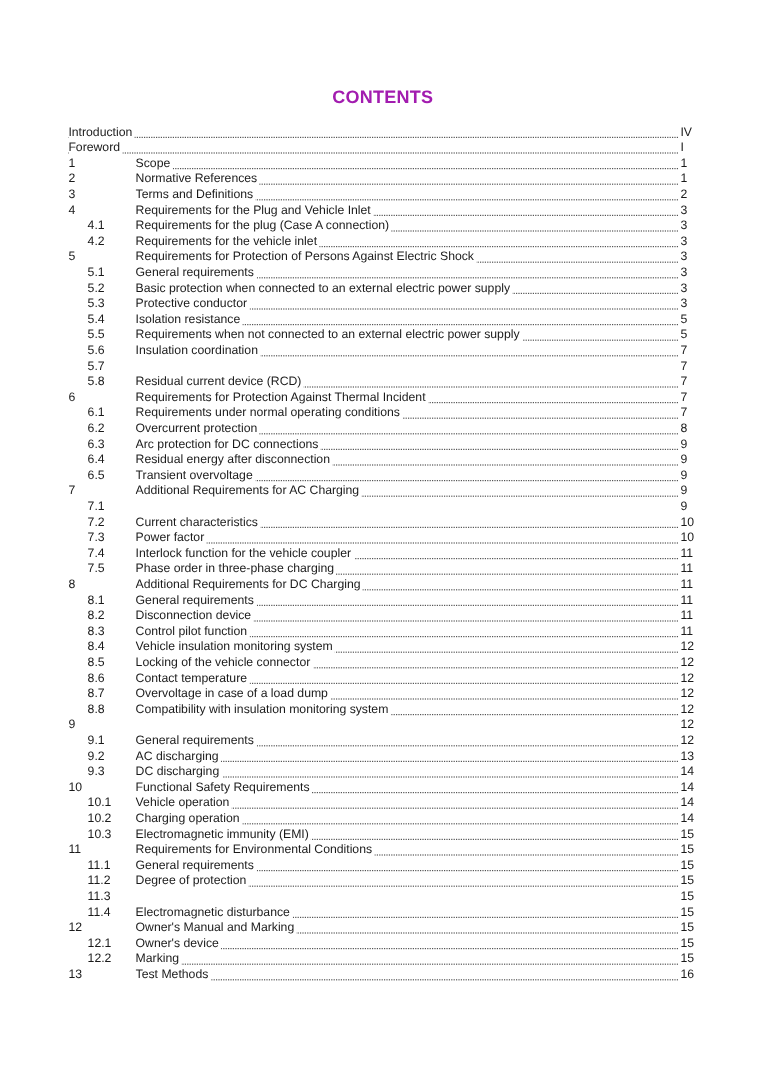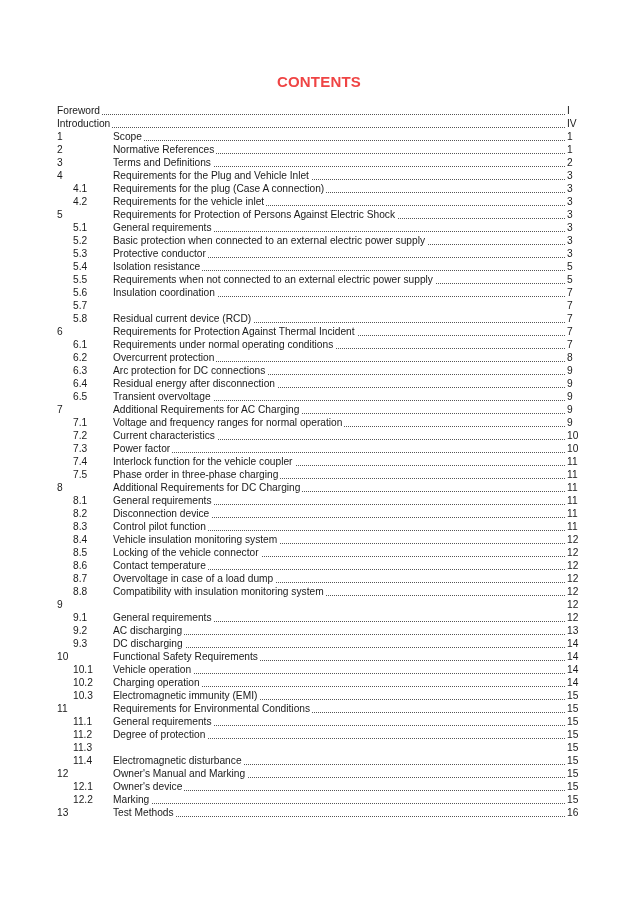--- a/index.html
+++ b/index.html
@@ -1,45 +1,45 @@
 <!DOCTYPE html>
 <html><head>
 <meta charset="utf-8">
 <style>
   html, body { margin: 0; padding: 0; background: #ffffff; }
   body { width: 638px; height: 898px; position: relative; overflow: hidden;
          font-family: "Liberation Sans", sans-serif; color: #1a1a1a; }
   .page-title { position: absolute; top: 73px; left: 0; width: 638px; text-align: center;
-                font-weight: bold; font-size: 15px; letter-spacing: 0.2px; color: #ef4444; }
+                font-weight: bold; font-size: 15px; letter-spacing: 0.2px; color: #a21caf; }
   .toc { position: absolute; top: 104px; left: 57px; width: 530px; }
   .toc-row { position: relative; height: 13px; line-height: 13px; font-size: 10.2px;
              white-space: nowrap; }
   .num { position: absolute; top: 0; }
   .num.l1 { left: 0; }
   .num.l2 { left: 16px; }
   .entry { position: absolute; top: 0; left: 56px; right: 22px; overflow: hidden; }
   .entry.front { left: 0; }
   .entry .t { background: #fff; padding-right: 2px; position: relative; z-index: 1; }
   .entry::after { content: ""; position: absolute; left: 0; right: 0; bottom: 2px;
                   border-bottom: 1px dotted #555; }
   .pg { position: absolute; top: 0; left: 510px; }
 </style>
 </head>
 <body>
 
 <div class="page-title">CONTENTS</div>
 
 <div class="toc" id="toc">
     <div class="toc-row">
+      <span class="entry front"><span class="t">Introduction</span></span>
+      <span class="pg">IV</span>
+    </div>
+    <div class="toc-row">
       <span class="entry front"><span class="t">Foreword</span></span>
       <span class="pg">I</span>
-    </div>
-    <div class="toc-row">
-      <span class="entry front"><span class="t">Introduction</span></span>
-      <span class="pg">IV</span>
     </div>
     <div class="toc-row">
       <span class="num l1">1</span>
       <span class="entry"><span class="t">Scope</span></span>
       <span class="pg">1</span>
     </div>
     <div class="toc-row">
       <span class="num l1">2</span>
       <span class="entry"><span class="t">Normative References</span></span>
       <span class="pg">1</span>
@@ -138,21 +138,20 @@
       <span class="entry"><span class="t">Transient overvoltage</span></span>
       <span class="pg">9</span>
     </div>
     <div class="toc-row">
       <span class="num l1">7</span>
       <span class="entry"><span class="t">Additional Requirements for AC Charging</span></span>
       <span class="pg">9</span>
     </div>
     <div class="toc-row">
       <span class="num l2">7.1</span>
-      <span class="entry"><span class="t">Voltage and frequency ranges for normal operation</span></span>
       <span class="pg">9</span>
     </div>
     <div class="toc-row">
       <span class="num l2">7.2</span>
       <span class="entry"><span class="t">Current characteristics</span></span>
       <span class="pg">10</span>
     </div>
     <div class="toc-row">
       <span class="num l2">7.3</span>
       <span class="entry"><span class="t">Power factor</span></span>

